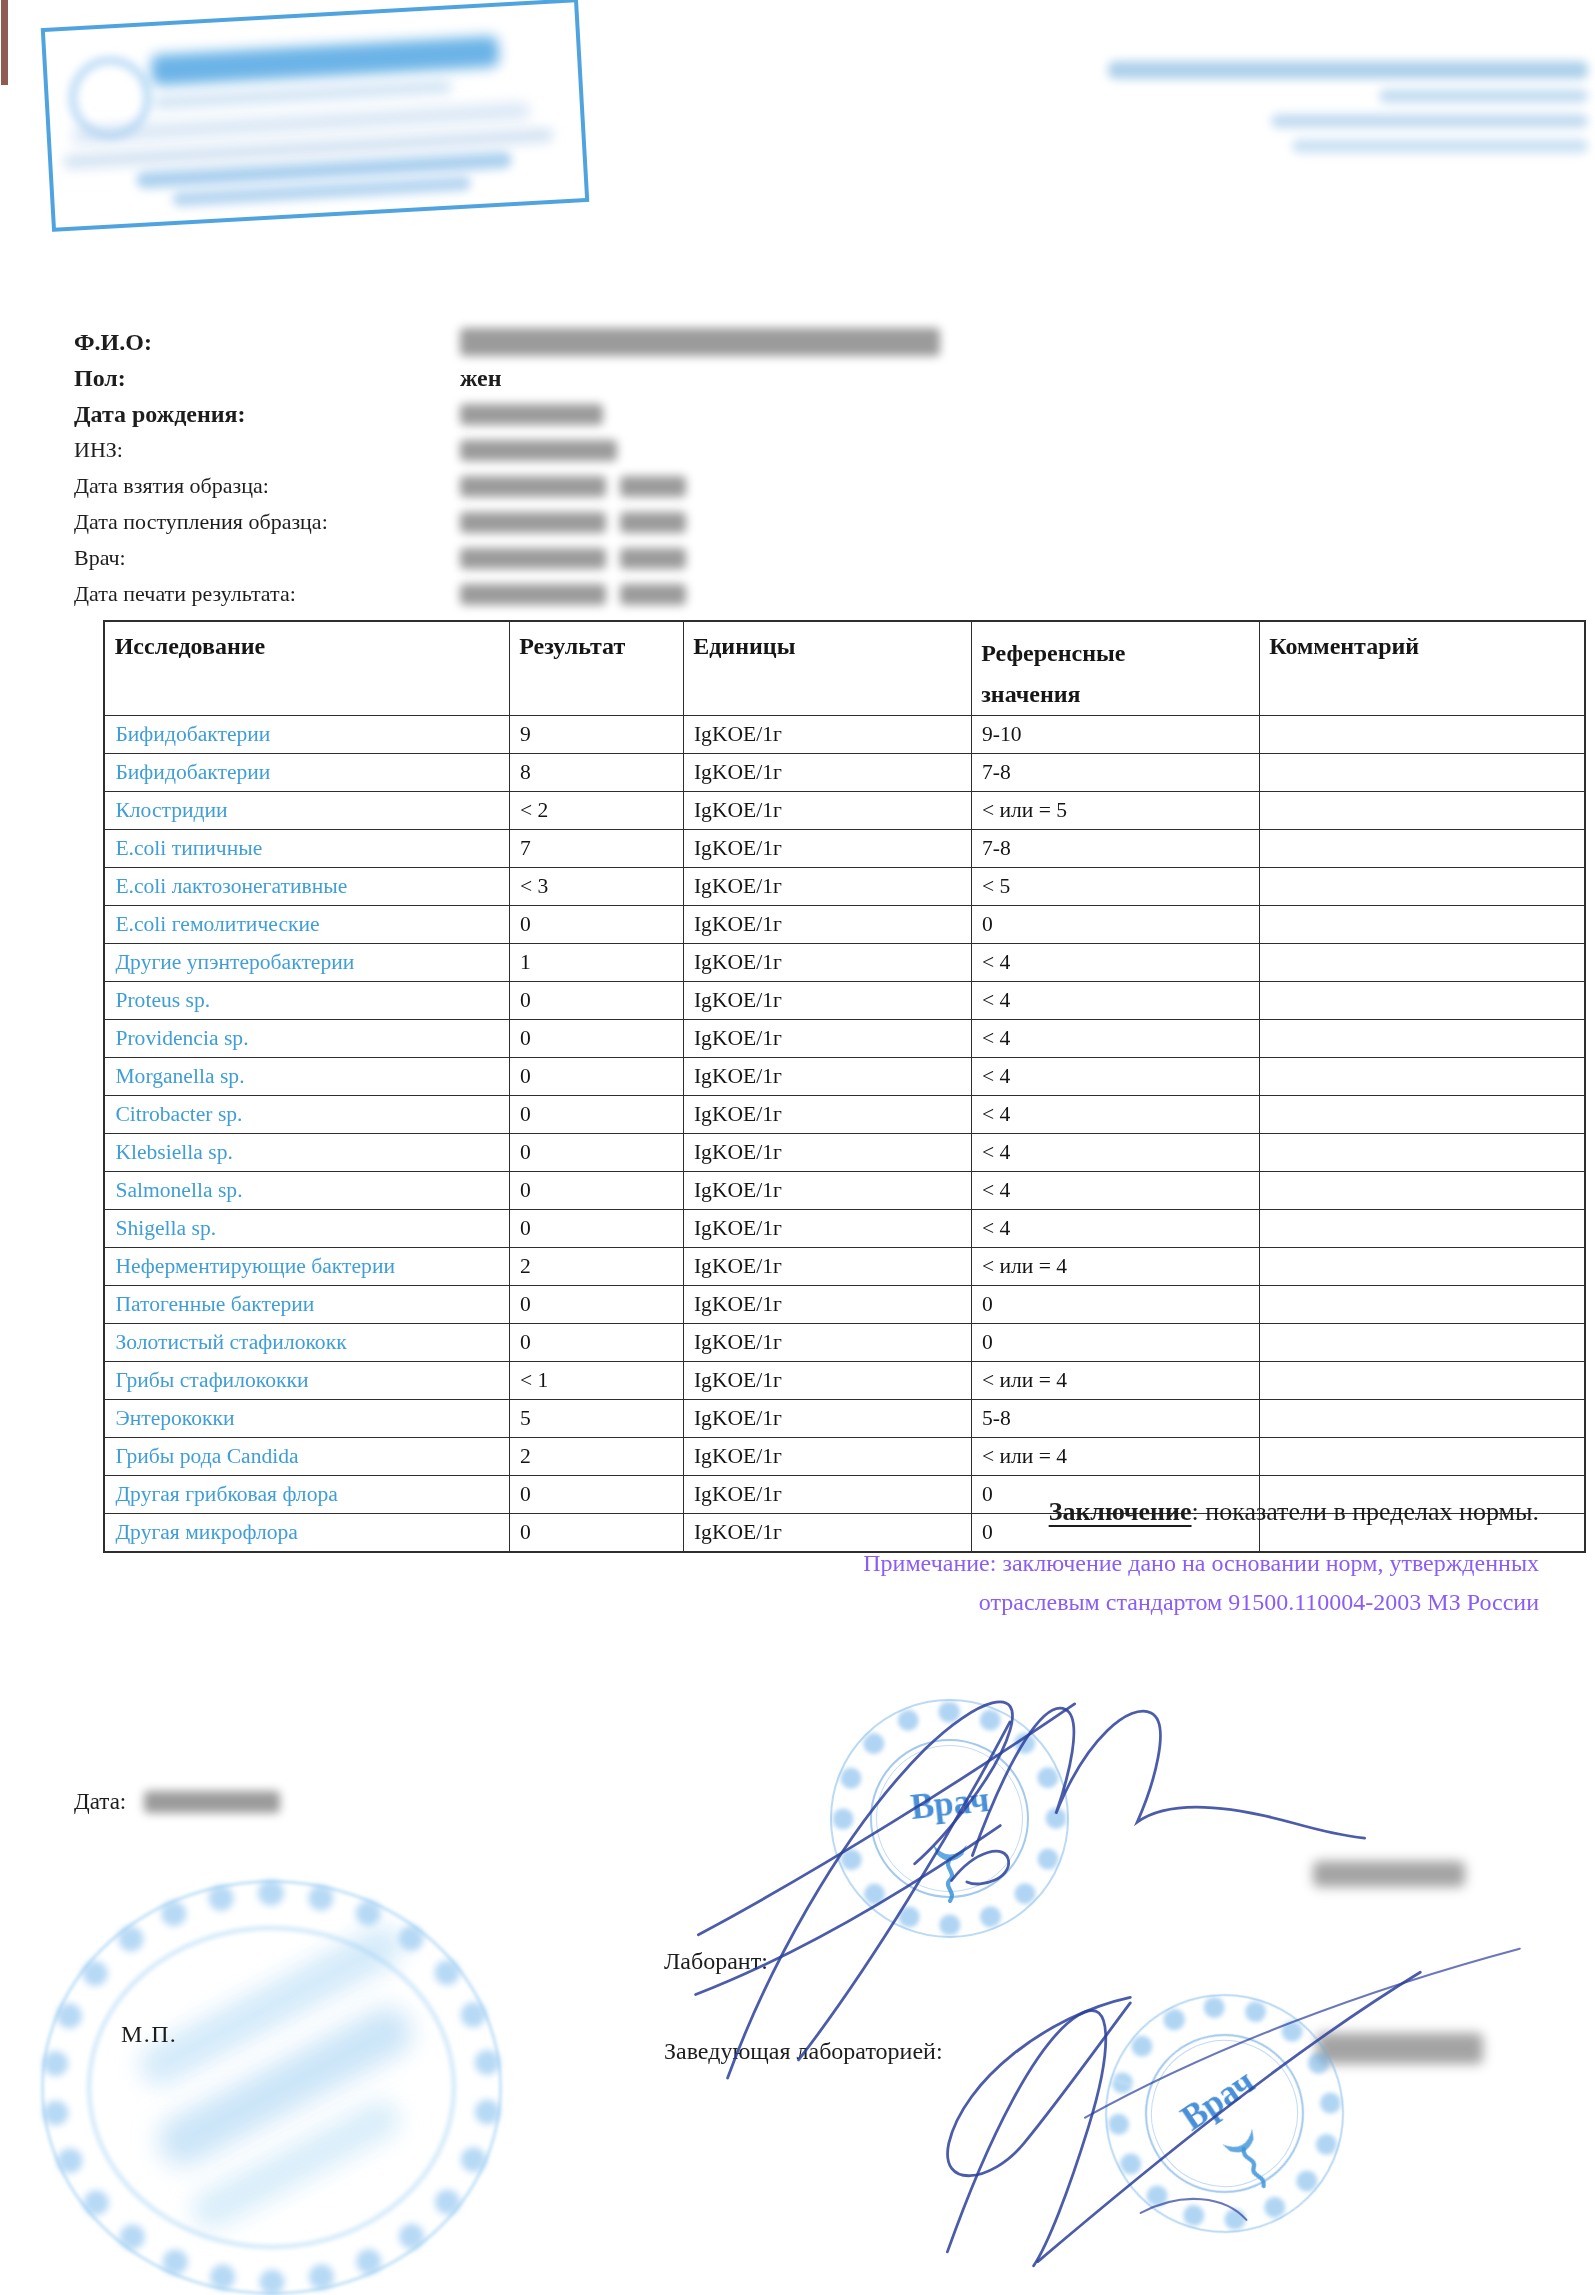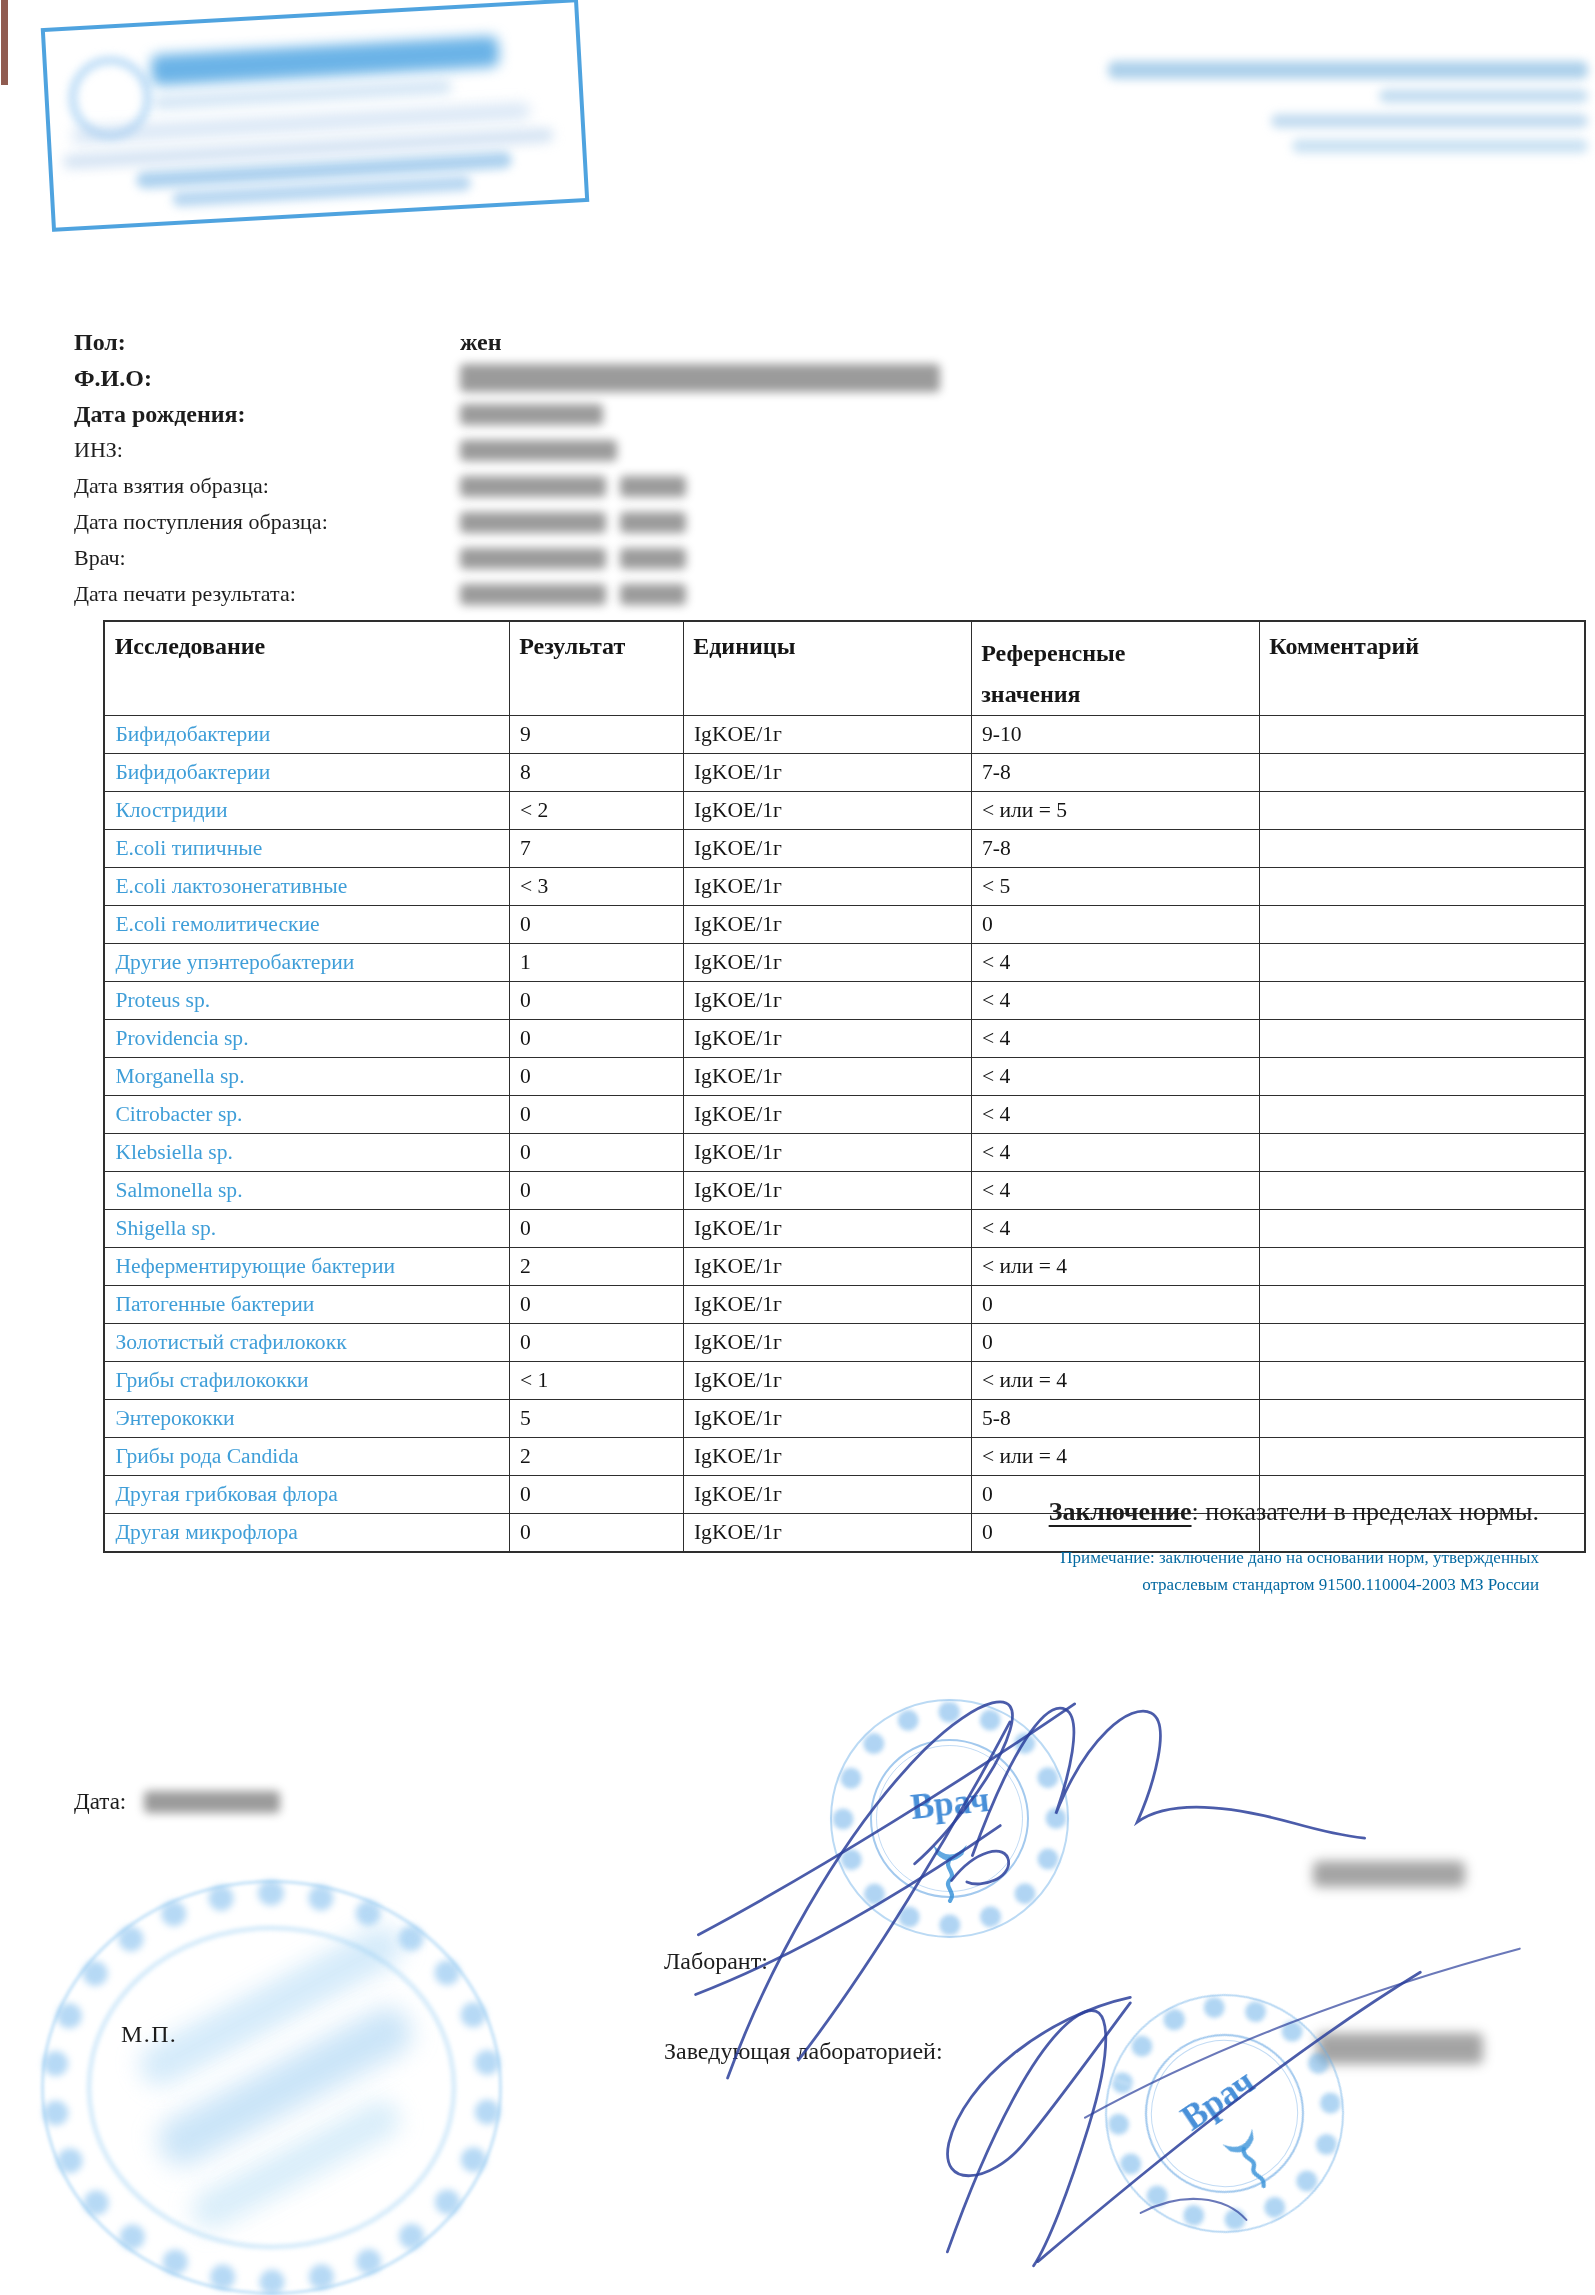--- a/index.html
+++ b/index.html
@@ -43,21 +43,21 @@
   table.results th{text-align:left;vertical-align:top;padding:11px 0 0 9.7px;height:74px;font-size:24px;font-weight:bold;color:#161616;}
   table.results th .wrap{display:inline-block;max-width:177px;line-height:1.7;}
   table.results td{height:37px;font-size:21.6px;padding:0 4.2px 0 10.4px;vertical-align:middle;}
   td.c-name{color:#3f9ed8;}
   td.c-result,td.c-units,td.c-ref{color:#141414;}
 
   
   .conclusion{position:absolute;right:56px;top:1497px;width:1043px;text-align:right;}
   .c-line{font-size:26px;margin-bottom:16.7px;}
   .c-label{font-weight:bold;text-decoration:underline;text-underline-offset:4.9px;text-decoration-thickness:2.1px;}
-  .c-note{font-size:17px;line-height:1.62;color:#0369a1;}
+  .c-note{font-size:24px;line-height:1.62;color:#8b5cf6;}
 
   
   .date-row{position:absolute;left:74px;top:1789px;display:flex;align-items:center;gap:18px;font-size:23px;}
   .sig-label{position:absolute;font-size:24px;}
   .laborant{left:664px;top:1948px;}
   .head-lab{left:664px;top:2038px;}
   .name-blur{position:absolute;background:#4a4a4a;opacity:.5;border-radius:5.6px;filter:blur(5.6px);}
   .name1{left:1313px;top:1861px;width:152px;height:26.4px;}
   .name2{left:1317px;top:2033px;width:166px;height:31px;}
   .mp{position:absolute;left:121px;top:2021px;font-size:24px;font-weight:normal;color:#1c1c1c;letter-spacing:1.4px;filter:blur(0.7px);z-index:80;}
@@ -109,28 +109,28 @@
 
   <div class="clinic-info">
     <div class="ci-bar ci-l1"></div>
     <div class="ci-bar ci-l2"></div>
     <div class="ci-bar ci-l3"></div>
     <div class="ci-bar ci-l4"></div>
   </div>
 
   <div class="fields" id="fields">
       <div class="field-row strong">
+        <span class="f-label">Ф.И.О:</span>
+        <span class="f-value">
+          <span class="blur-dark" style="width: 480px; height: 28px;"></span>
+        </span>
+      </div>
+      <div class="field-row strong">
         <span class="f-label">Пол:</span>
         <span class="f-value plain">жен</span>
-      </div>
-      <div class="field-row strong">
-        <span class="f-label">Ф.И.О:</span>
-        <span class="f-value">
-          <span class="blur-dark" style="width: 480px; height: 28px;"></span>
-        </span>
       </div>
       <div class="field-row strong">
         <span class="f-label">Дата рождения:</span>
         <span class="f-value">
           <span class="blur-dark" style="width: 143px; height: 21px;"></span>
         </span>
       </div>
       <div class="field-row">
         <span class="f-label">ИНЗ:</span>
         <span class="f-value">

